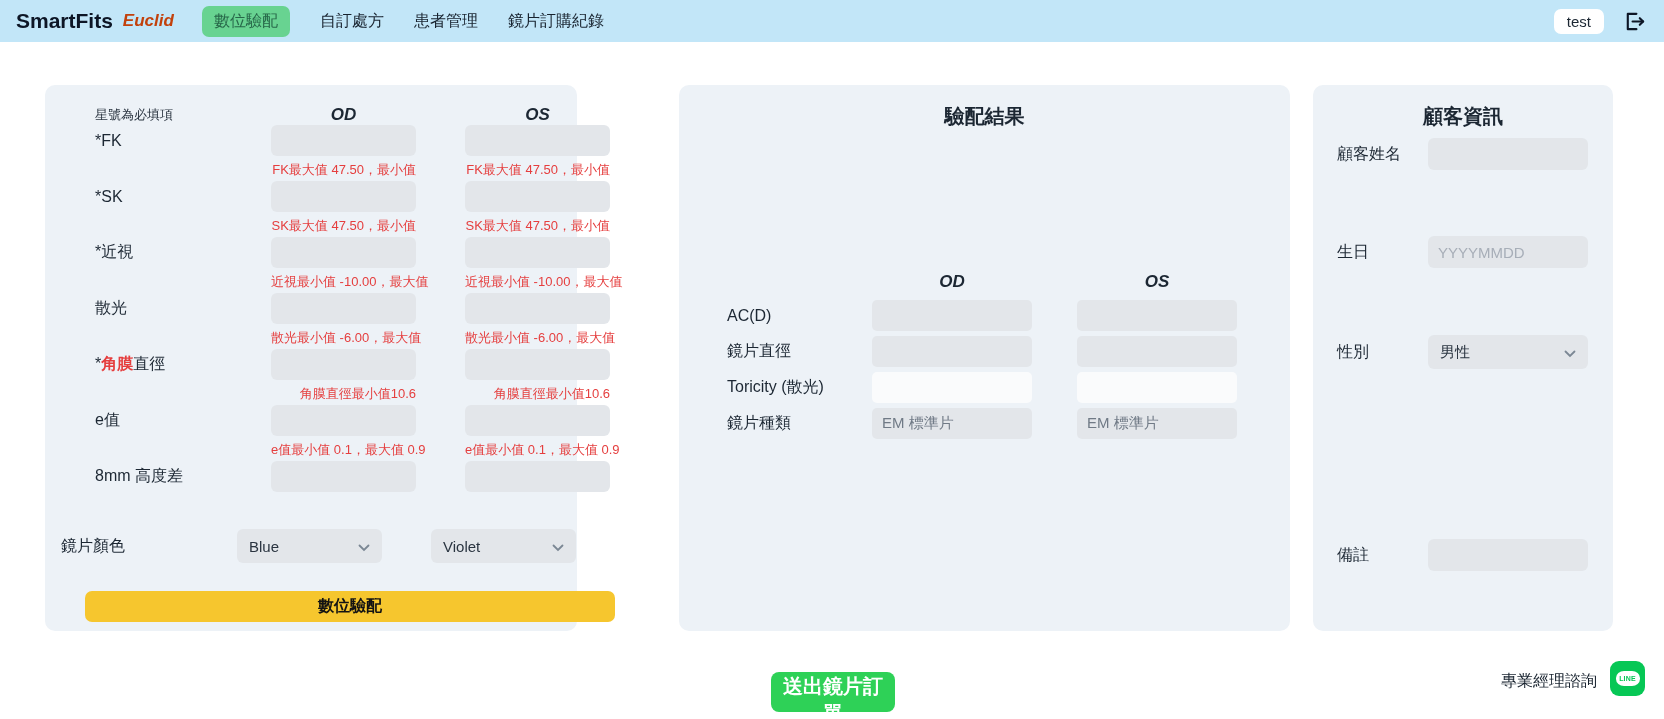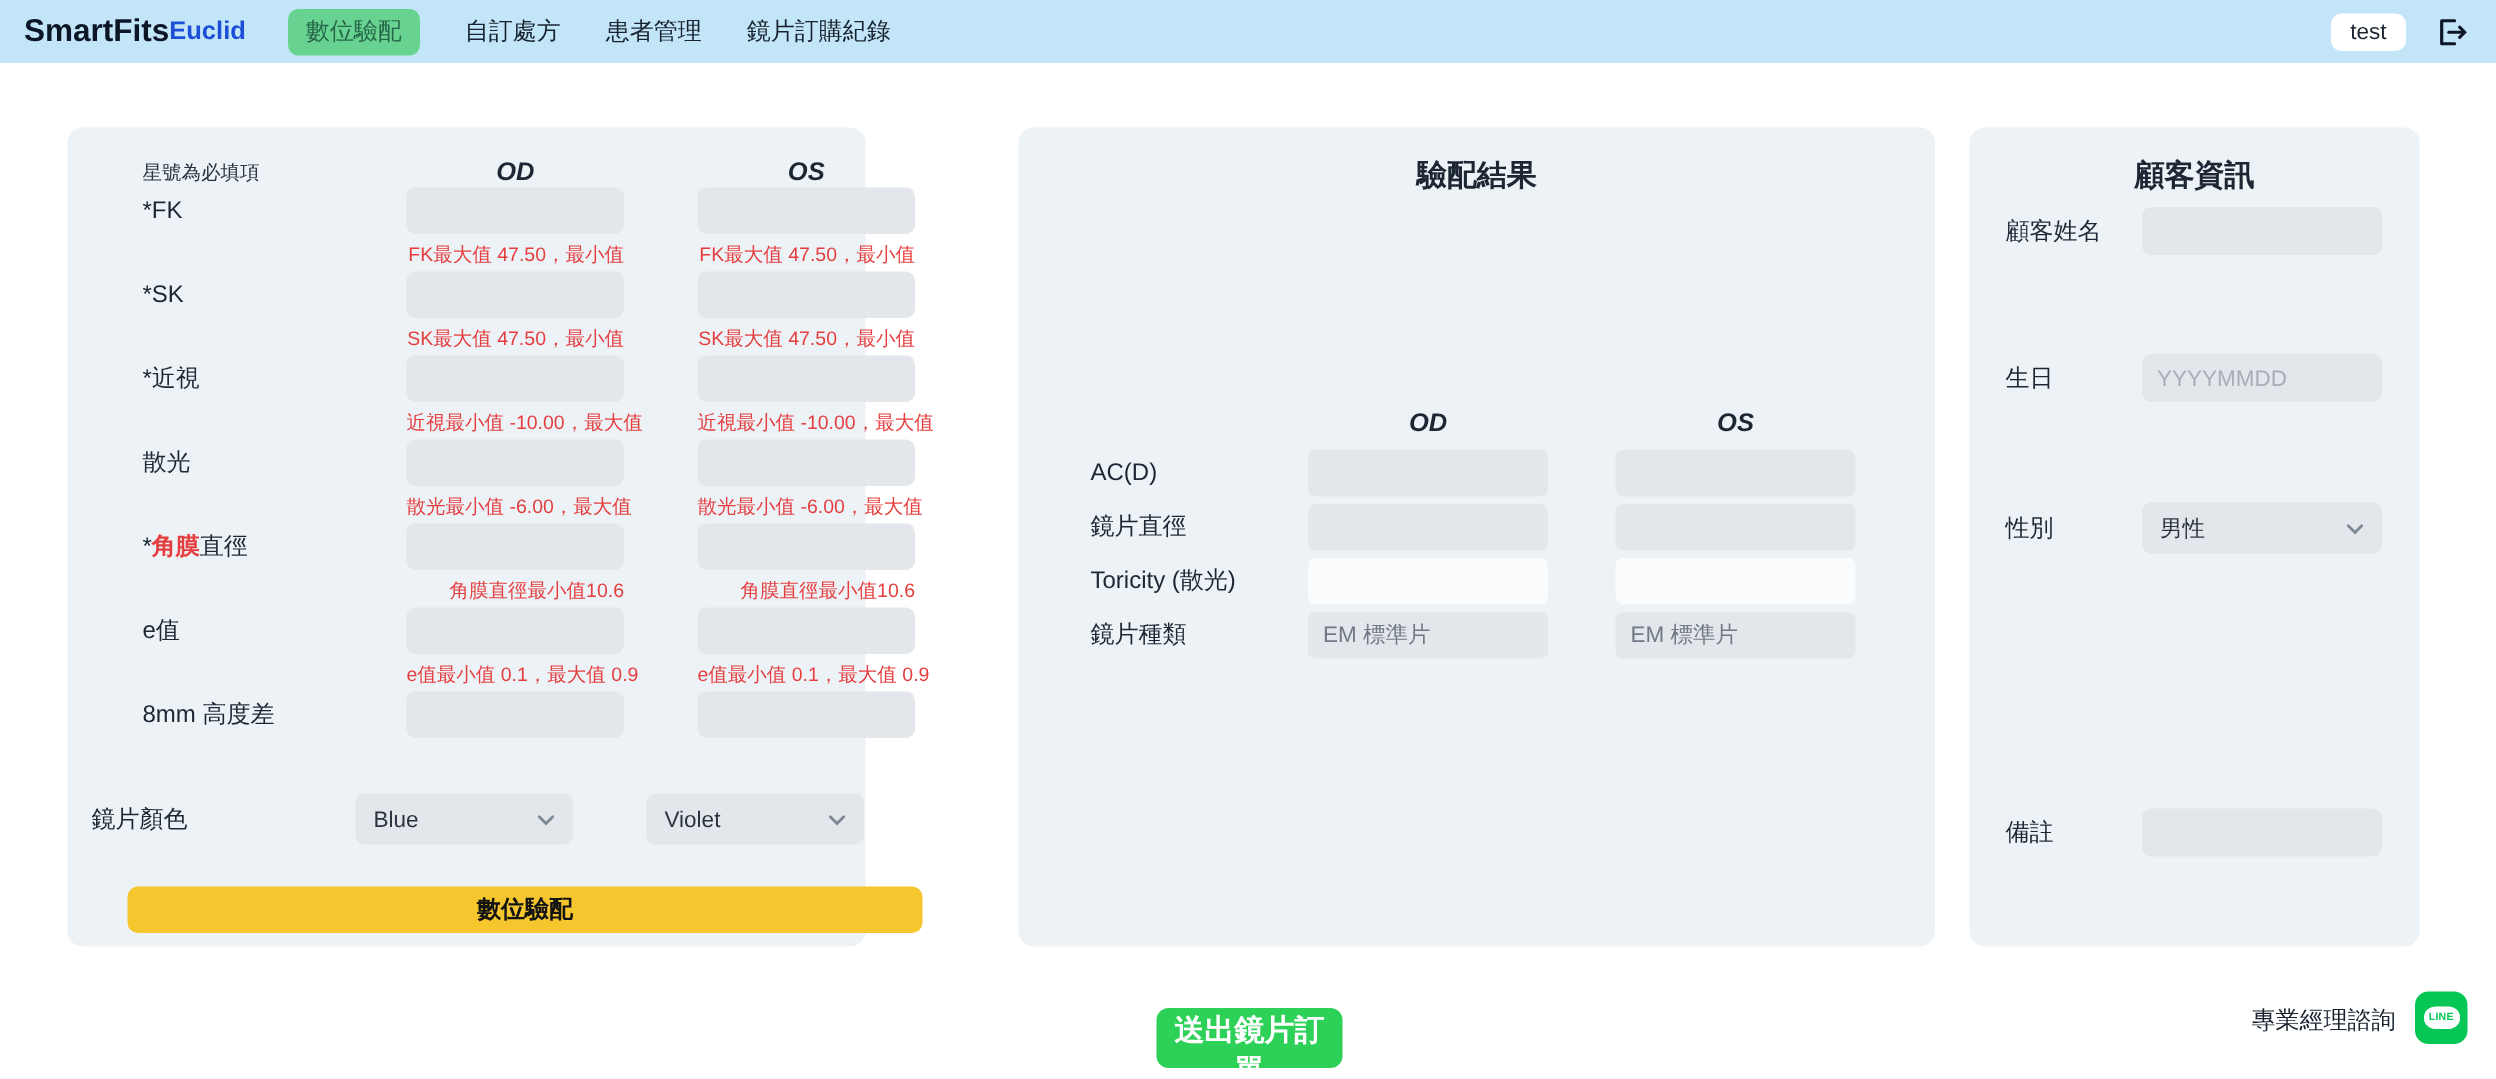--- a/index.html
+++ b/index.html
@@ -8,21 +8,21 @@
     background:#ffffff;color:#1c2733;
     font-family:"Liberation Sans","DejaVu Sans",sans-serif;
   }
   
   .navbar{
     position:absolute;top:0;left:0;width:1664px;height:42px;
     background:#c2e6f8;display:flex;align-items:center;
     padding:0 16px;box-sizing:border-box;
   }
   .brand{font-size:21px;font-weight:800;color:#0d1626;}
-  .brand-sub{font-size:17px;font-weight:700;color:#1d4ed8;}
+  .brand-sub{font-size:17px;font-weight:700;margin-left:10px;color:#c2410c;font-style:italic;}
   .tabs{display:flex;align-items:center;gap:30px;margin-left:28px;}
   .tab{font-size:16px;cursor:pointer;color:#17222e;padding:5px 0;}
   .tab.active{background:#68d391;color:#276749;padding:5px 12px;border-radius:7px;}
   .nav-right{margin-left:auto;display:flex;align-items:center;gap:17px;}
   .user-badge{background:#fff;border-radius:7px;padding:4px 13px;font-size:15px;cursor:pointer;}
   .logout-btn{background:none;border:none;padding:2px;cursor:pointer;display:flex;}
   
   .panel{position:absolute;top:85px;height:546px;background:#edf2f7;border-radius:10px;box-sizing:border-box;}
   .panel.left{left:45px;width:532px;}
   .panel.mid{left:679px;width:611px;}

